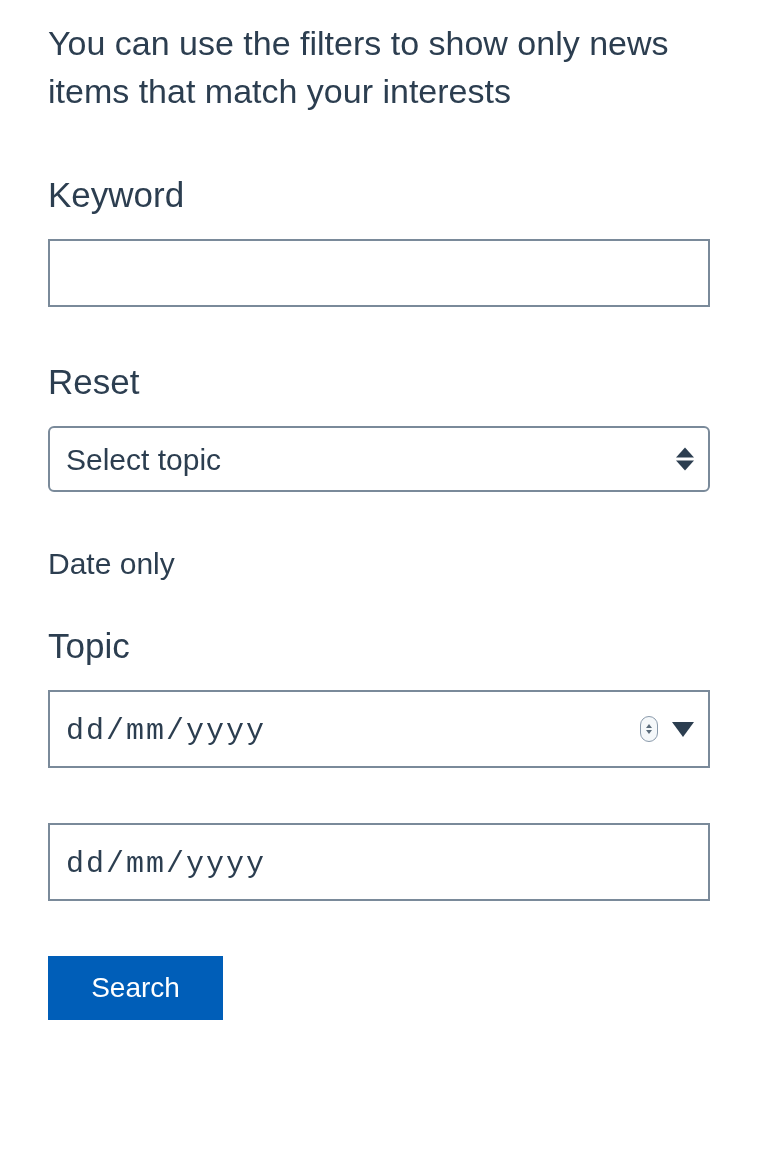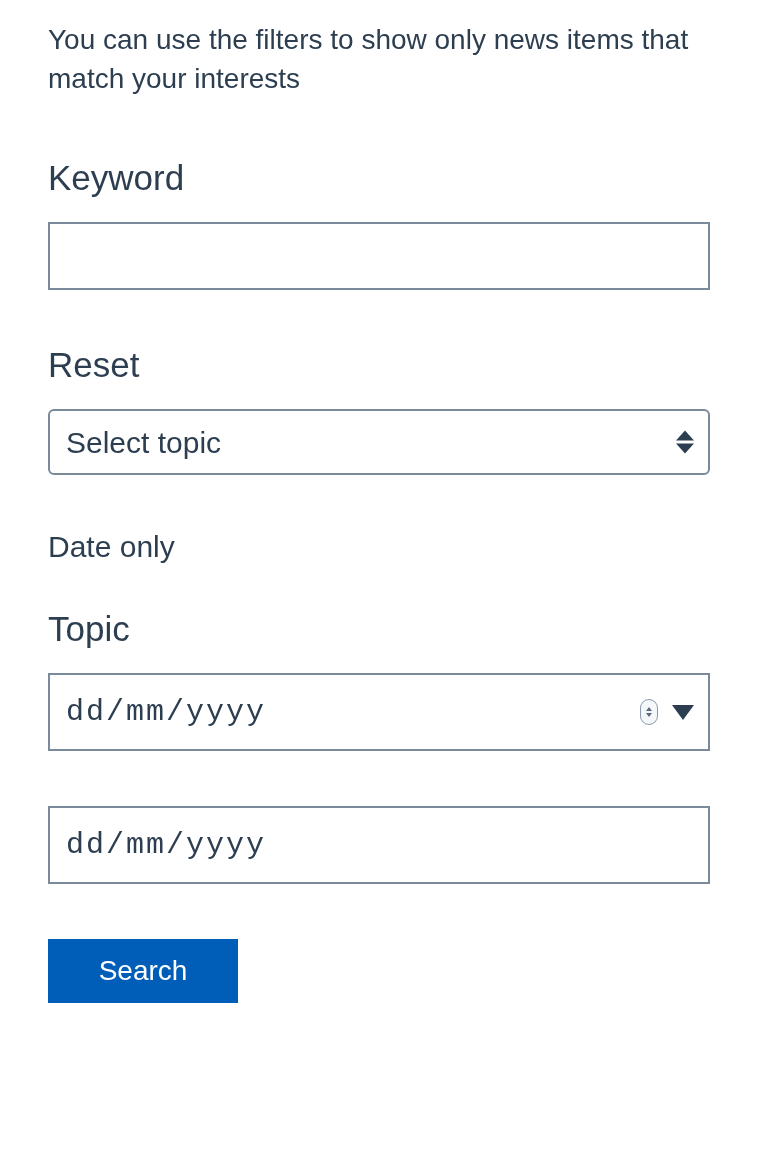--- a/index.html
+++ b/index.html
@@ -8,21 +8,21 @@
       padding: 0;
     }
     body {
       font-family: -apple-system, BlinkMacSystemFont, "Segoe UI", Helvetica, Arial, sans-serif;
       background: #ffffff;
       padding: 20px 48px;
       width: 758px;
       color: #2c3e50;
     }
     .description {
-      font-size: 28px;
+      font-size: 34px;
       line-height: 1.4;
       color: #2c3e50;
       margin-bottom: 60px;
     }
     .field-group {
       margin-bottom: 55px;
     }
     .field-label {
       font-size: 35px;
       color: #2c3e50;
@@ -90,21 +90,21 @@
       width: 100%;
     }
     .date-input {
       width: 100%;
       height: 78px;
       border: 2px solid #7a8a9a;
       background: #ffffff;
       font-size: 30px;
       padding: 0 90px 0 16px;
       color: #2c3e50;
-      font-family: Liberation Mono, monospace;
+      font-family: Liberation Sans, sans-serif;
     }
     .date-input::placeholder {
       color: #2c3e50;
       font-family: "Courier New", monospace;
       letter-spacing: 2px;
     }
     .date-controls {
       position: absolute;
       right: 16px;
       top: 50%;
@@ -151,21 +151,21 @@
       display: flex;
       gap: 14px;
       margin-top: 10px;
     }
     .btn {
       background: #005eb8;
       color: #ffffff;
       border: none;
       font-size: 28px;
       padding: 16px 0;
-      width: 190px;
+      width: 175px;
       cursor: pointer;
       text-align: center;
     }
   </style>
 </head>
 <body>
 
 <p class="description">You can use the filters to show only news items that match your interests</p>
 
 <div class="field-group">

